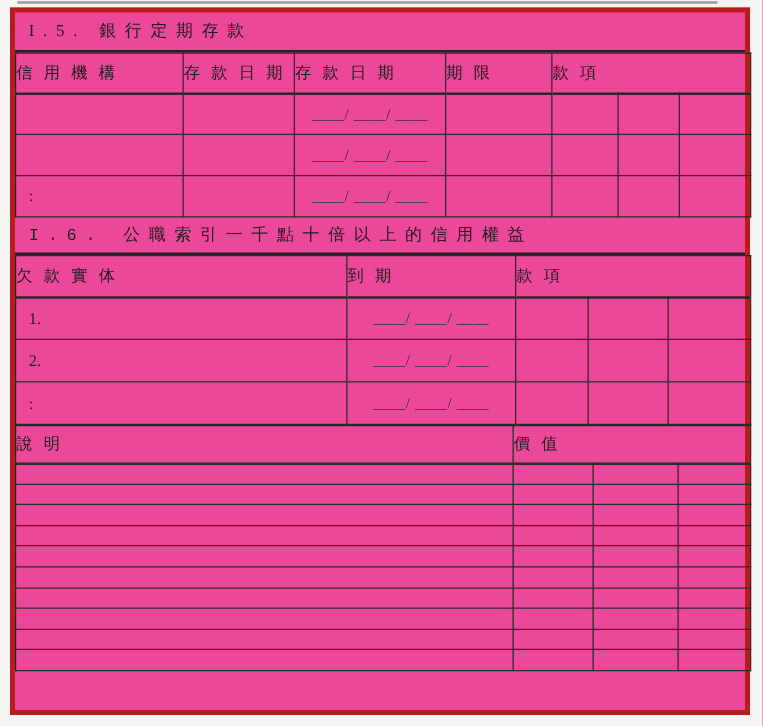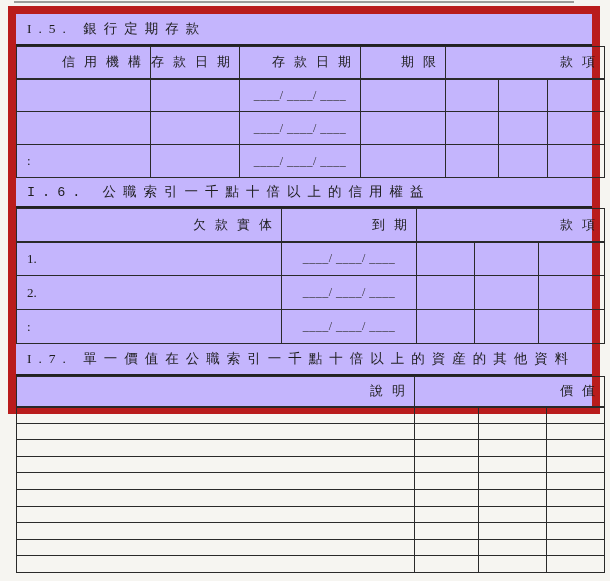--- a/index.html
+++ b/index.html
@@ -9,22 +9,22 @@
     font-family:"Liberation Serif","DejaVu Serif",serif;
     color:#1d1d1d;
     position:relative;
     overflow:hidden;
   }
   .scan-line {
     position:absolute; top:1px; left:14px; width:560px; height:2px;
     background:#6a6a6a; opacity:.65;
   }
   .frame {
-    position:absolute; left:8px; top:6px; width:592px; height:408px;
-    border:8px solid #b91c1c; background:#c4b5fd;
+    position:absolute; left:8px; top:6px; width:592px; height:566px;
+    border:4px solid #b91c1c; background:#ec4899;
   }
   .title-row {
     border-bottom:2px solid #222;
     padding-left:11px;
     font-size:13.5px;
     letter-spacing:7px;
     display:flex; align-items:center;
     white-space:nowrap; overflow:hidden;
   }
   .title-i5 { height:32px; }
@@ -34,21 +34,21 @@
     width:100%; border-collapse:collapse; table-layout:fixed;
   }
   th, td {
     border:1px solid #2a2a2a;
     font-weight:normal;
     font-size:13px;
     overflow:hidden; white-space:nowrap;
   }
   thead th {
     border-bottom-width:2px;
-    text-align:right;
+    text-align:left;
     letter-spacing:9px;
   }
   td.lbl { text-align:left; padding-left:10px; font-size:13px; }
   td.date {
     text-align:center;
     font-size:12px;
     letter-spacing:.5px;
     color:#2e2e2e;
     font-family:Liberation Serif, serif;
   }
@@ -157,23 +157,20 @@
       <tr>
         <td class="lbl">:</td>
         <td class="date">____/ ____/ ____</td>
         <td></td>
         <td></td>
         <td></td>
       </tr>
     </tbody>
   </table>
 
-  <div class="title-row title-i7">
-    <span>I.7. 單一價值在公職索引一千點十倍以上的資産的其他資料</span>
-  </div>
 
   <table class="t-i7">
     <colgroup>
       <col style="width:398px">
         <col style="width:64px">
         <col style="width:68px">
         <col style="width:58px">
     </colgroup>
     <thead>
       <tr>

